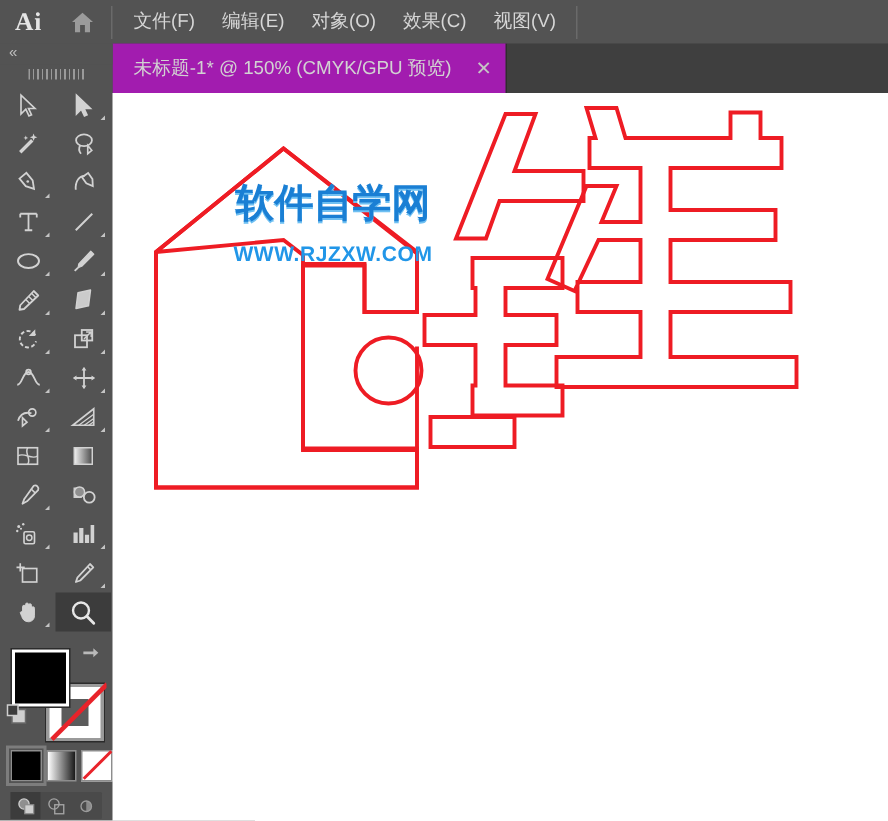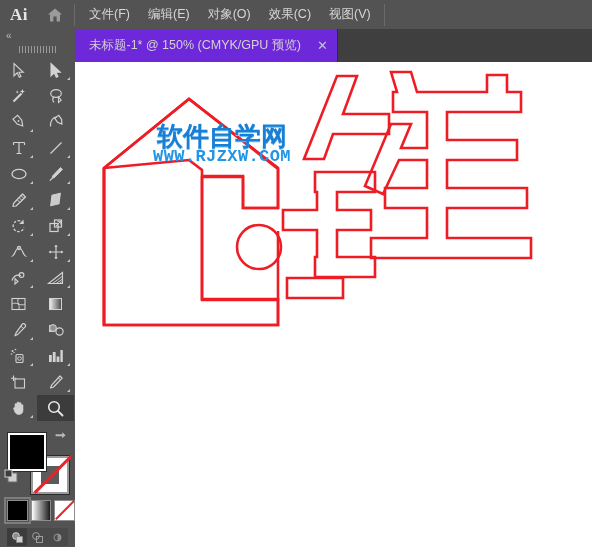--- a/index.html
+++ b/index.html
@@ -70,21 +70,21 @@
   .tabbar {
     position: absolute;
     left: 75px; top: 29px;
     width: 517px; height: 33px;
     background: #3f3f3f;
     display: flex;
     align-items: flex-end;
   }
   .doc-tab {
     height: 33px;
-    background: #6d28d9;
+    background: #a21caf;
     display: flex;
     align-items: center;
     padding: 0 9px 0 14px;
     border-right: 1px solid #2e2e2e;
   }
   .doc-tab-title {
     color: #d2d2d2;
     font-size: 12.5px;
     white-space: nowrap;
   }
@@ -273,26 +273,27 @@
   .wm-cn {
     font-size: 26px;
     font-weight: bold;
     color: #1a7fd4;
     letter-spacing: 0px;
     line-height: 28px;
     text-shadow: 0 1px 0 #6fc0f2;
     font-family: "DejaVu Sans", sans-serif;
   }
   .wm-url {
-    font-size: 17px;
+    font-size: 14px;
     font-weight: bold;
     color: #2196e8;
     letter-spacing: 0.4px;
     line-height: 14px;
-    font-family: Liberation Mono, monospace;
+    font-family: Liberation Sans, sans-serif;
+    margin-top: 12px;
   }
 </style>
 </head>
 <body>
 
 <div id="app">
 
   <div class="menubar">
     <div class="ai-logo">Ai</div>
     <div class="home-btn">

